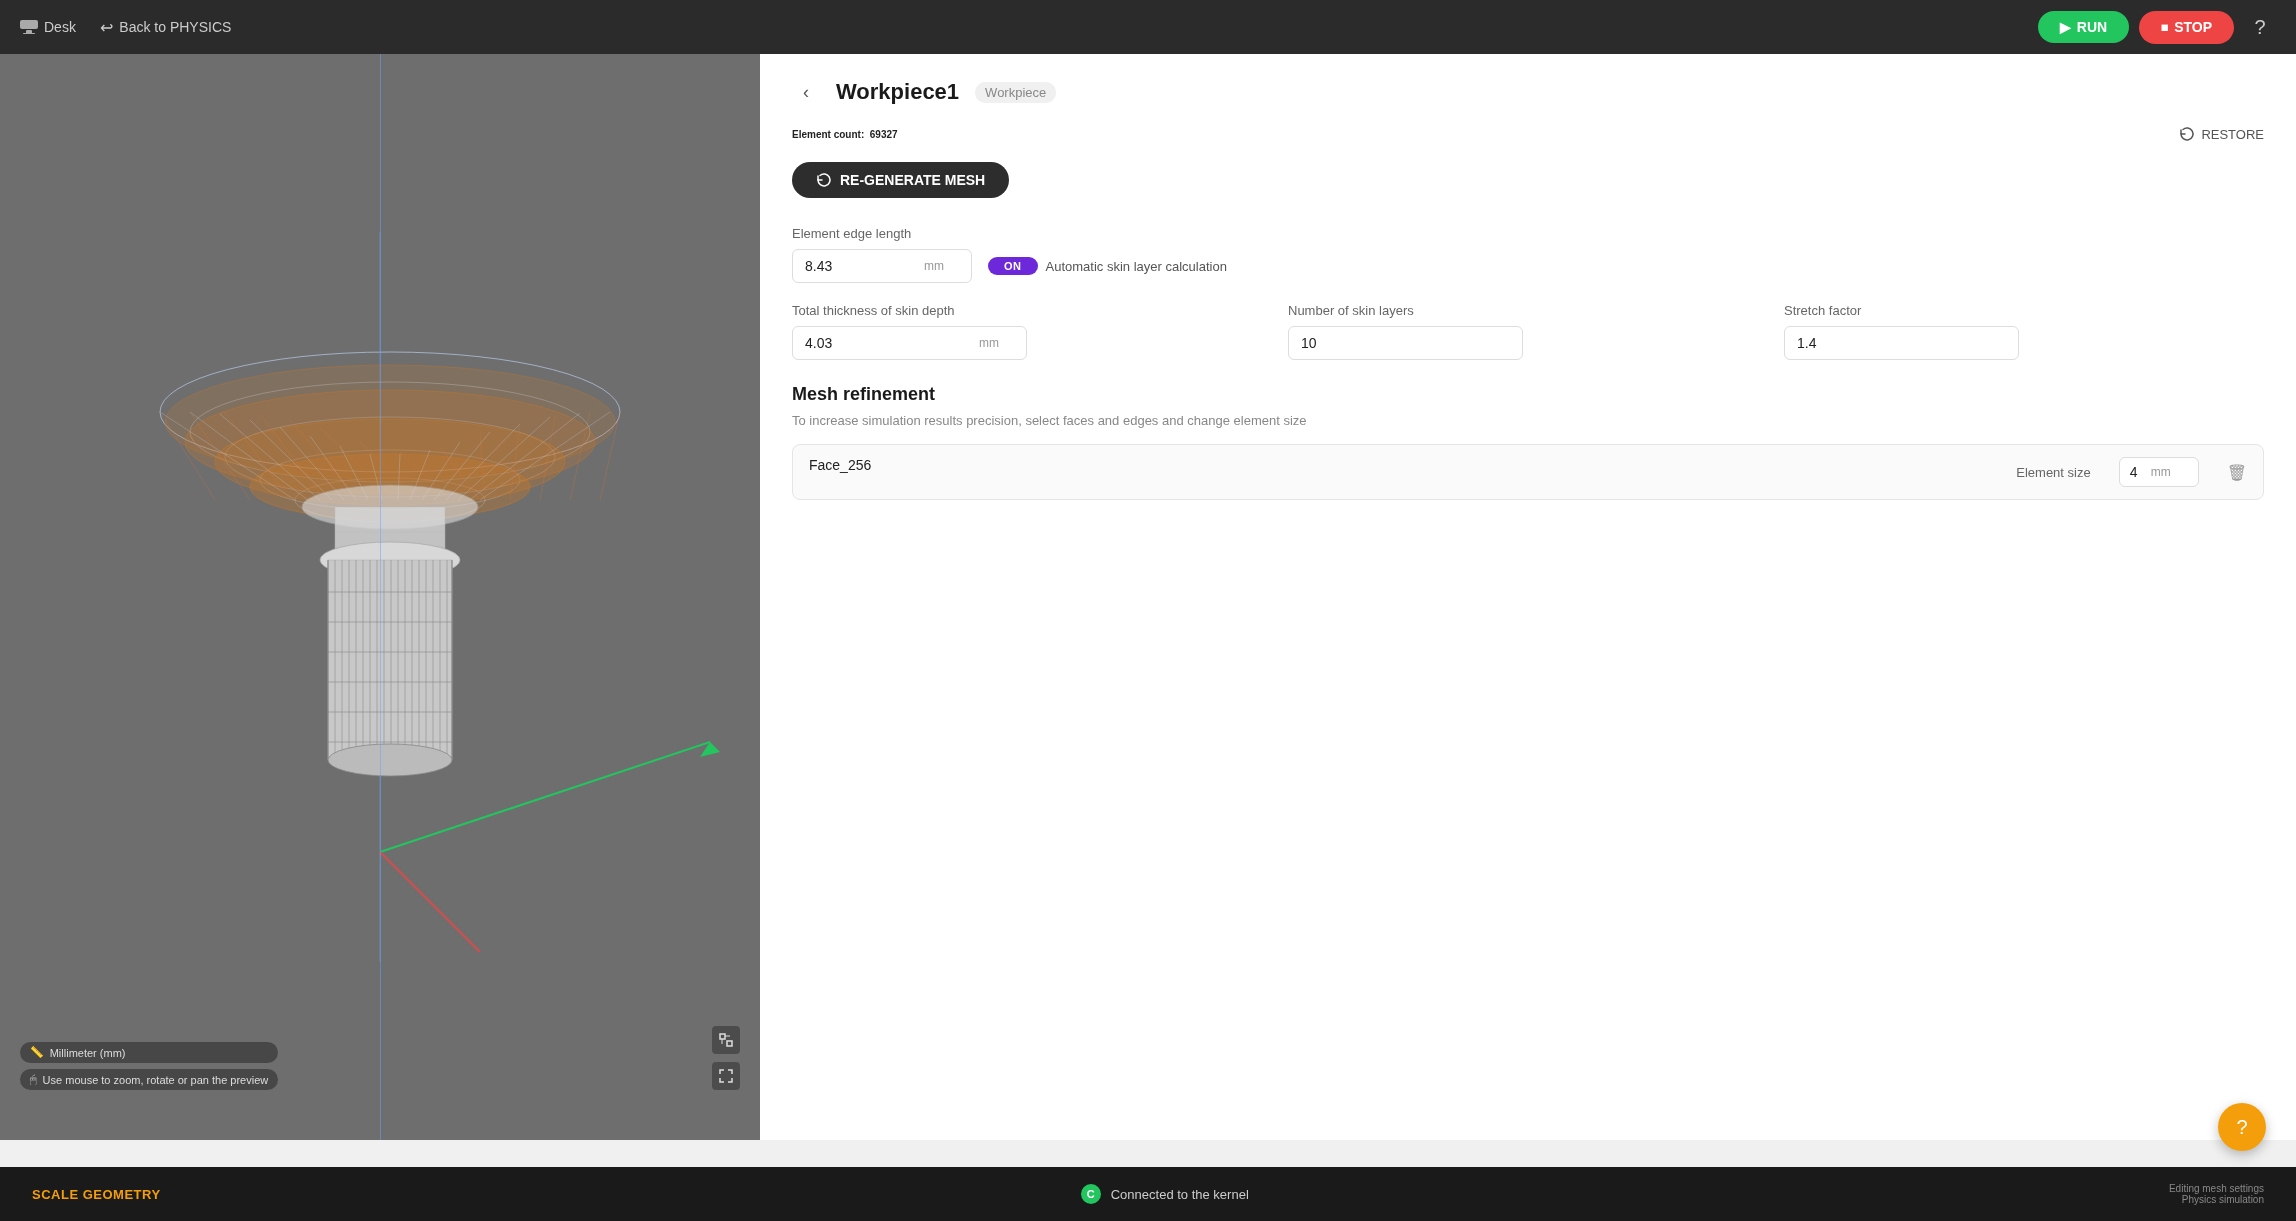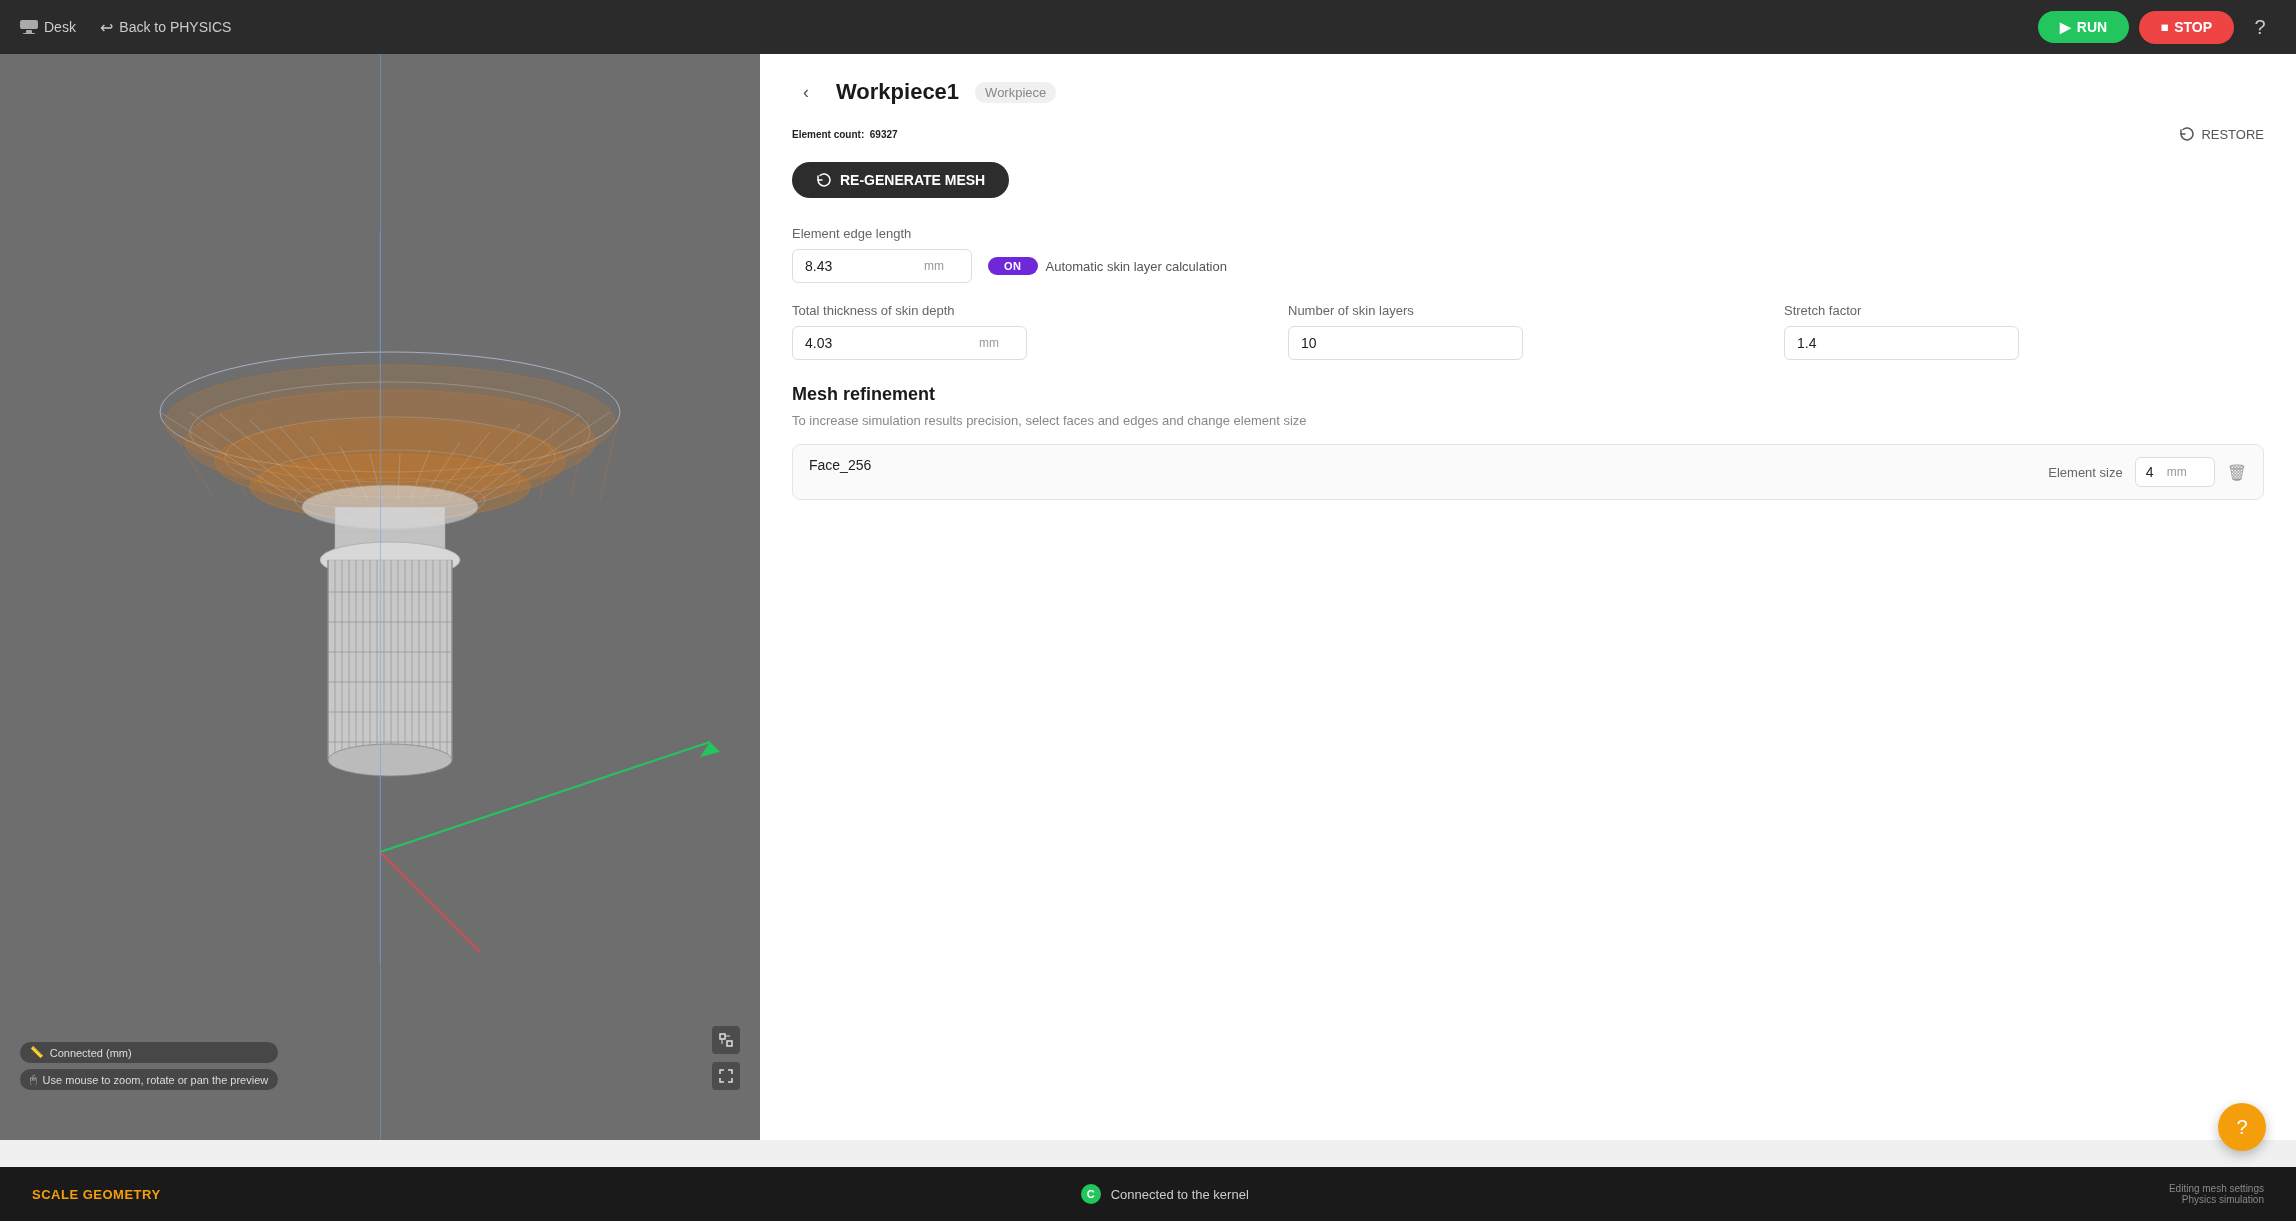--- a/index.html
+++ b/index.html
@@ -339,21 +339,21 @@
       border-radius: 8px;
       background: #fafafa;
     }
     .refinement-name {
       font-size: 14px;
       color: #222;
     }
     .refinement-right {
       display: flex;
       align-items: center;
-      gap: 12px;
+      gap: 28px;
     }
     .element-size-label {
       font-size: 13px;
       color: #666;
     }
     .refinement-input {
       border: 1px solid #ddd;
       border-radius: 6px;
       padding: 6px 36px 6px 10px;
       font-size: 14px;
@@ -573,21 +573,21 @@
         <line x1="-62" y1="200" x2="62" y2="200" stroke="#888" stroke-width="0.6"></line>
 
         <ellipse cx="0" cy="218" rx="62" ry="16" fill="#bbb" stroke="#888" stroke-width="0.8"></ellipse>
       </g>
     </svg>
 
     
     <div class="viewport-bottom-left">
       <div class="viewport-label">
         <span>📏</span>
-        <span>Connected (mm)</span>
+        <span>Millimeter (mm)</span>
       </div>
       <div class="viewport-label">
         <span>🖱</span>
         <span>Use mouse to zoom, rotate or pan the preview</span>
       </div>
     </div>
     <div class="viewport-bottom-right">
       <div class="viewport-icon-btn">
         <svg width="14" height="14" viewBox="0 0 14 14" fill="none">
           <rect x="1" y="1" width="5" height="5" stroke="#ddd" stroke-width="1.5" fill="none"></rect>

